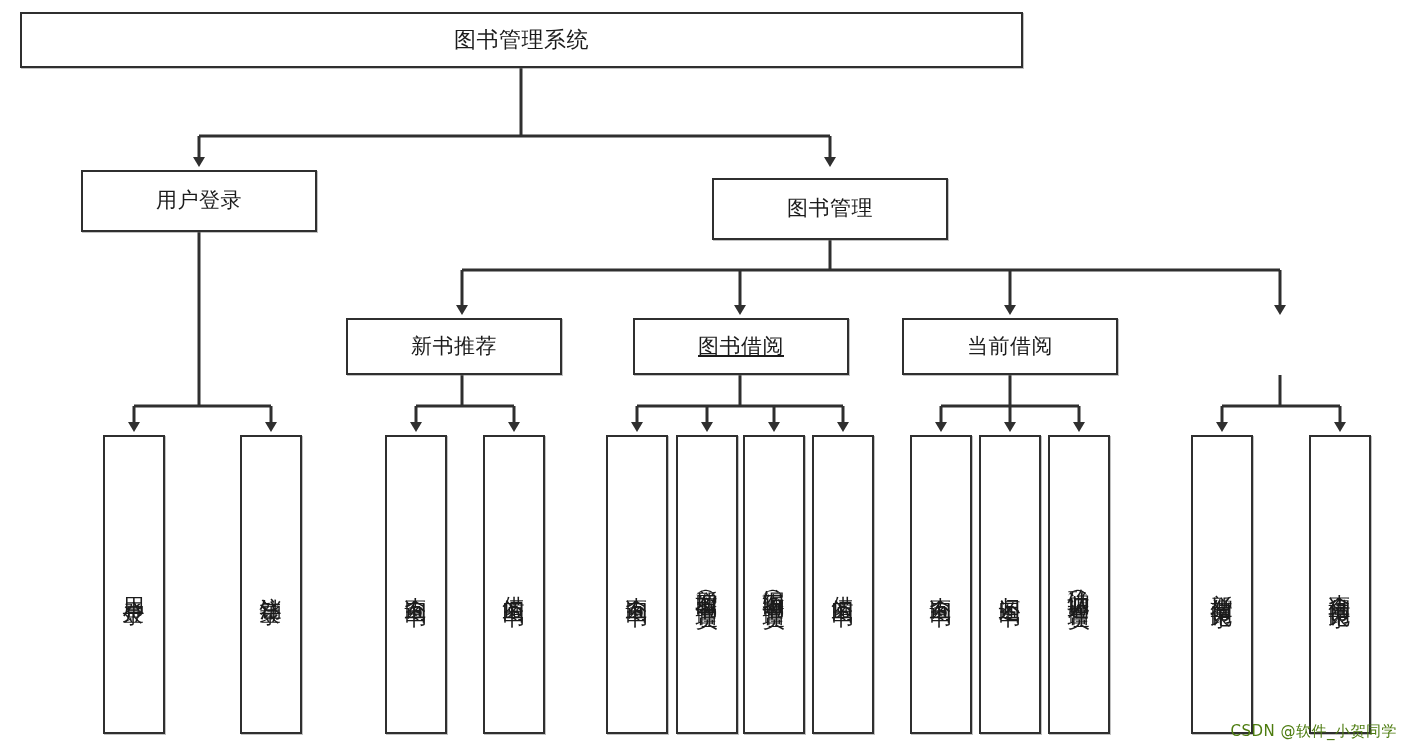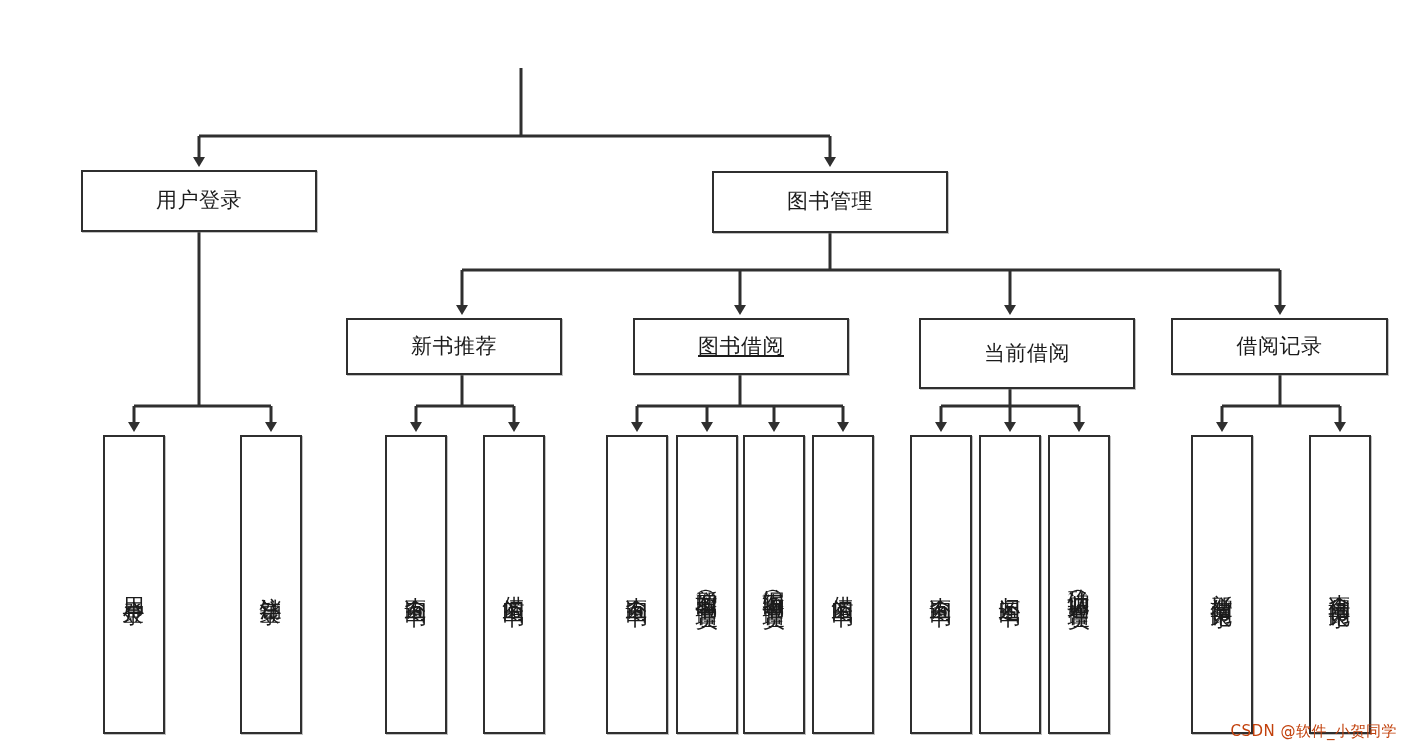--- a/index.html
+++ b/index.html
@@ -50,21 +50,21 @@
     letter-spacing:3px;
     white-space:normal;
     max-height:282px;
   }
 
   #watermark{
     position:absolute;
     right:8px;
     bottom:6px;
     font-size:15px;
-    color:#c2410c;
+    color:#4d7c0f;
     letter-spacing:.5px;
     white-space:nowrap;
   }
 </style>
 </head>
 <body>
 
 <div id="canvas">
 
   <svg id="edges" viewBox="0 0 1405 747" xmlns="http://www.w3.org/2000/svg">
@@ -111,39 +111,39 @@
       <path d="M1010,406 L1010,423" marker-end="url(#arrow)"></path>
       <path d="M1079,406 L1079,423" marker-end="url(#arrow)"></path>
 
       <path d="M1280,375 L1280,406"></path>
       <path d="M1222,406 L1340,406"></path>
       <path d="M1222,406 L1222,423" marker-end="url(#arrow)"></path>
       <path d="M1340,406 L1340,423" marker-end="url(#arrow)"></path>
     </g>
   </svg>
 
+  <div class="node h" id="n-root" style="left:20px;top:12px;width:1003px;height:56px;">
+    <span class="lbl">图书管理系统</span>
+  </div>
 
   <div class="node h" style="left:81px;top:170px;width:236px;height:62px;">
     <span class="lbl">用户登录</span>
   </div>
-  <div class="node h" style="left:712px;top:171px;width:236px;height:62px;">
+  <div class="node h" style="left:712px;top:178px;width:236px;height:62px;">
     <span class="lbl">图书管理</span>
   </div>
 
   <div class="node h" style="left:346px;top:318px;width:216px;height:57px;">
     <span class="lbl">新书推荐</span>
   </div>
   <div class="node h" style="left:633px;top:318px;width:216px;height:57px;text-decoration:underline;">
     <span class="lbl">图书借阅</span>
   </div>
-  <div class="node h" style="left:902px;top:318px;width:216px;height:71px;margin-left:17px;">
+  <div class="node h" style="left:902px;top:318px;width:216px;height:57px;">
     <span class="lbl">当前借阅</span>
-  </div>
-  <div class="node h" style="left:1171px;top:318px;width:217px;height:57px;">
-    <span class="lbl">借阅记录</span>
   </div>
 
   <div class="node v" style="left:103px;top:435px;width:62px;height:299px;">
     <span class="lbl">用户登录</span>
   </div>
   <div class="node v" style="left:240px;top:435px;width:62px;height:299px;">
     <span class="lbl">注销登录</span>
   </div>
 
   <div class="node v" style="left:385px;top:435px;width:62px;height:299px;">

